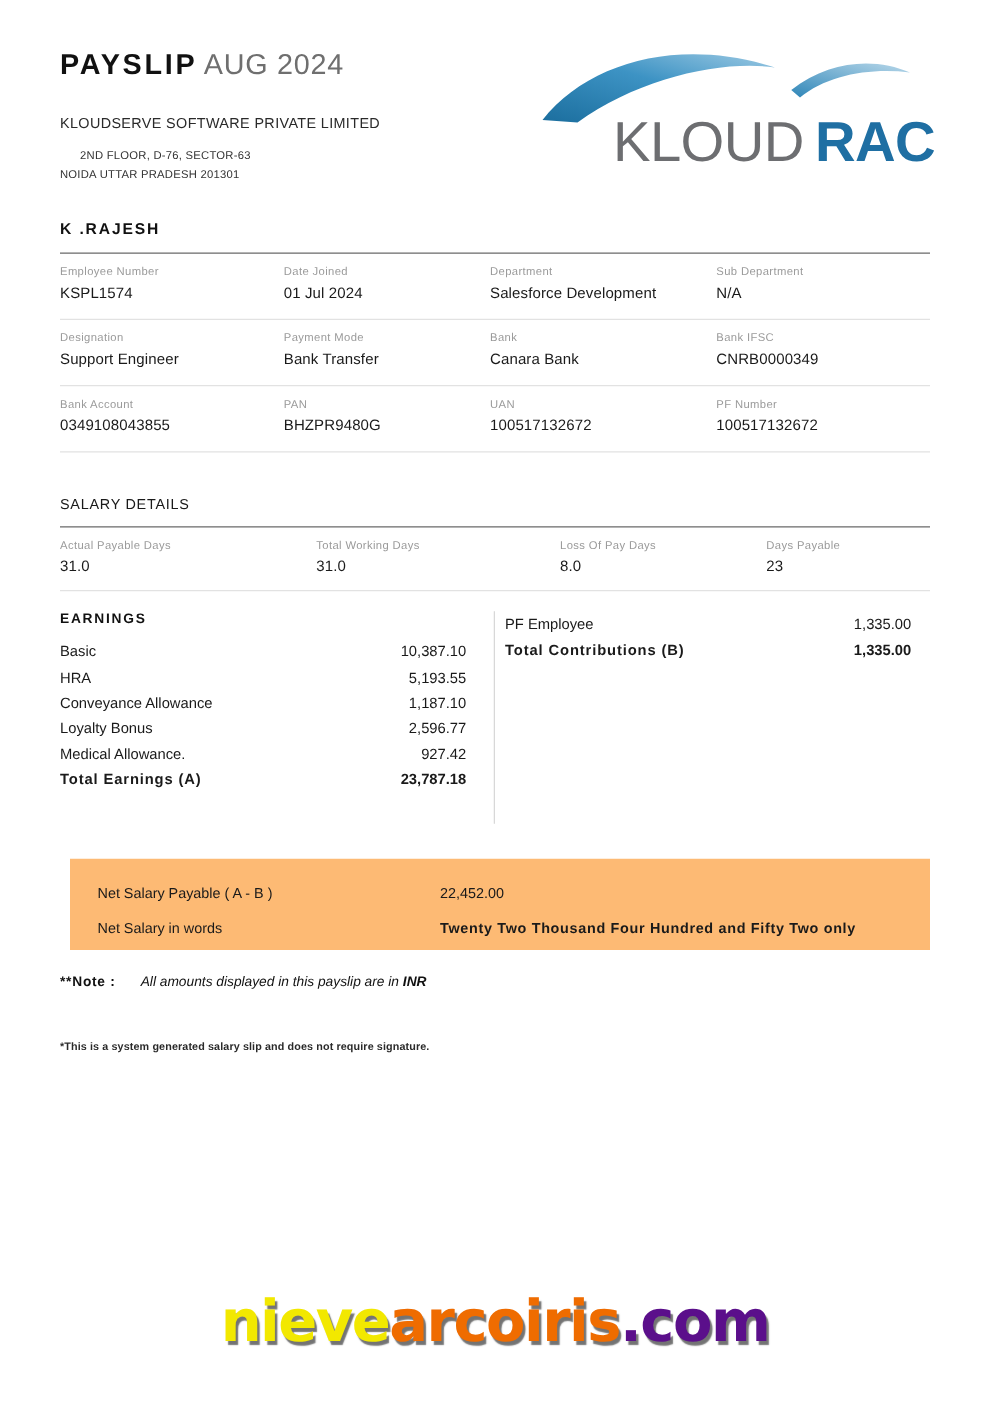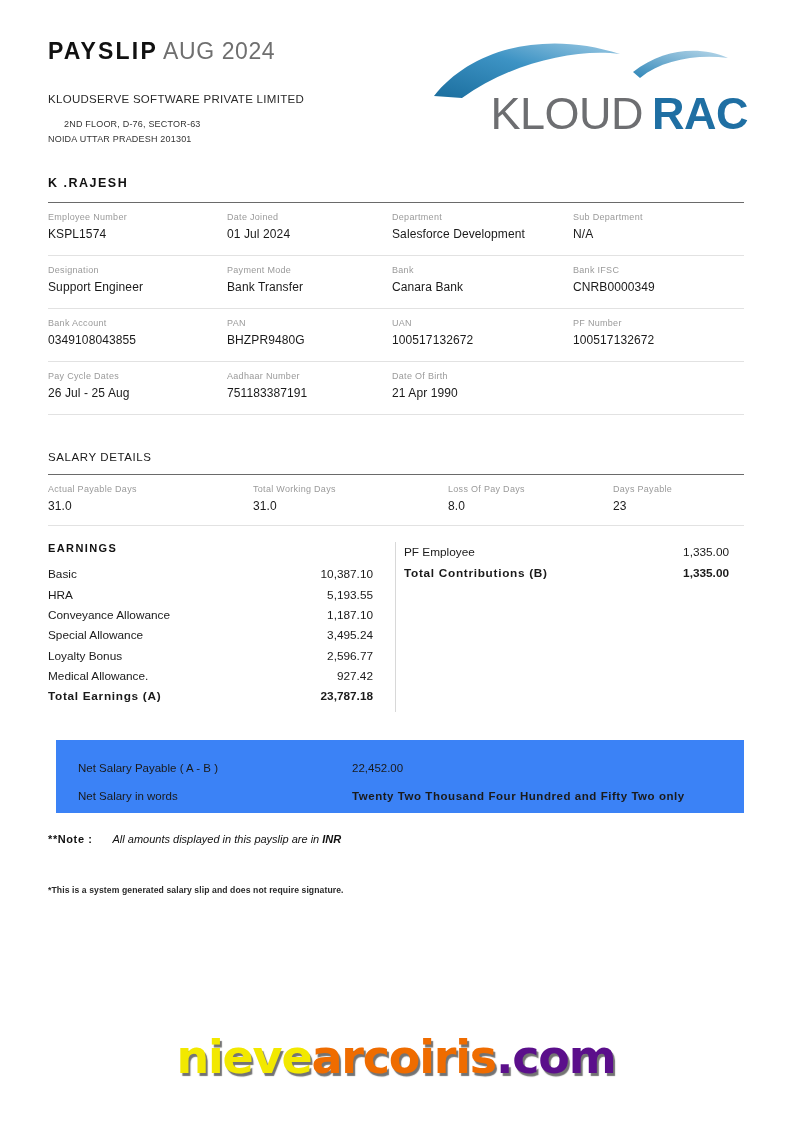--- a/index.html
+++ b/index.html
@@ -216,21 +216,21 @@
   }
   .money-total .amt { letter-spacing: 0; }
 
   
   .net-box {
     position: relative;
     margin-top: 28px;
     margin-left: 8px;
     width: 688px;
     height: 73px;
-    background: #3b82f6;
+    background: #fdba74;
   }
   .net-line {
     position: absolute;
     left: 22px;
     font-size: 11.5px;
     color: #1a1a1a;
     white-space: nowrap;
   }
   .net-line.l1 { top: 22px; }
   .net-line.l2 { top: 50px; }
@@ -369,34 +369,20 @@
         <div class="cell c2">
           <div class="cell-label">UAN</div>
           <div class="cell-value">100517132672</div>
         </div>
         <div class="cell c3">
           <div class="cell-label">PF Number</div>
           <div class="cell-value">100517132672</div>
         </div>
       </div>
 
-      <div class="detail-row">
-        <div class="cell c0">
-          <div class="cell-label">Pay Cycle Dates</div>
-          <div class="cell-value">26 Jul - 25 Aug</div>
-        </div>
-        <div class="cell c1">
-          <div class="cell-label">Aadhaar Number</div>
-          <div class="cell-value">751183387191</div>
-        </div>
-        <div class="cell c2">
-          <div class="cell-label">Date Of Birth</div>
-          <div class="cell-value">21 Apr 1990</div>
-        </div>
-      </div>
 
     </div>
 
     <div class="section-title">SALARY DETAILS</div>
 
     <div class="days-block">
       <div class="days-row">
         <div class="cell d0">
           <div class="cell-label">Actual Payable Days</div>
           <div class="cell-value">31.0</div>
@@ -428,24 +414,20 @@
         </div>
         <div class="money-line">
           <span>HRA</span>
           <span class="amt">5,193.55</span>
         </div>
         <div class="money-line">
           <span>Conveyance Allowance</span>
           <span class="amt">1,187.10</span>
         </div>
         <div class="money-line">
-          <span>Special Allowance</span>
-          <span class="amt">3,495.24</span>
-        </div>
-        <div class="money-line">
           <span>Loyalty Bonus</span>
           <span class="amt">2,596.77</span>
         </div>
         <div class="money-line">
           <span>Medical Allowance.</span>
           <span class="amt">927.42</span>
         </div>
         <div class="money-line money-total">
           <span>Total Earnings (A)</span>
           <span class="amt">23,787.18</span>

